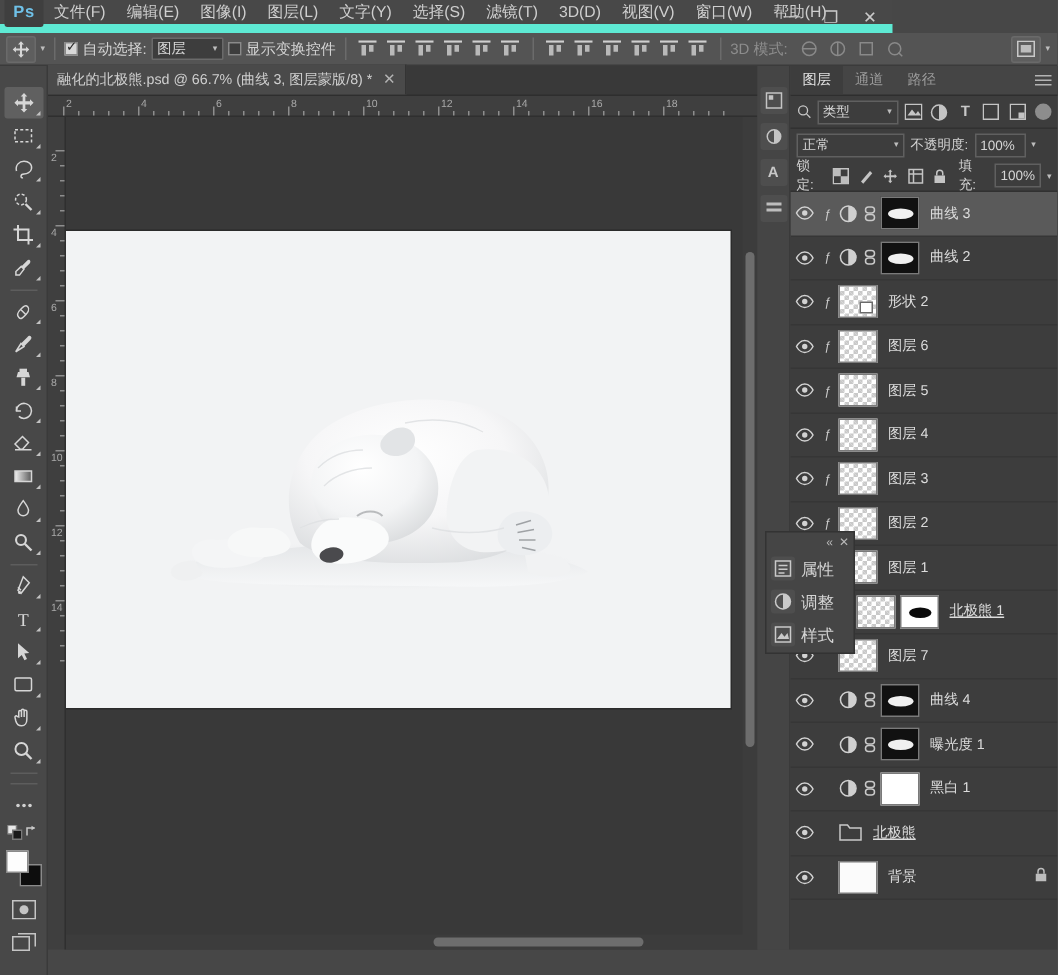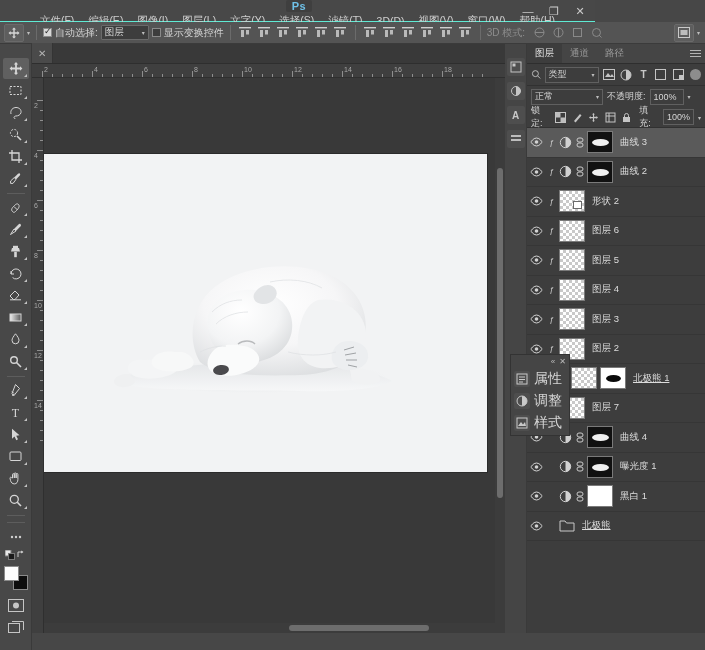--- a/index.html
+++ b/index.html
@@ -10,22 +10,21 @@
     font-size: 10px;
     color: #d2d2d2;
     overflow: hidden;
   }
   #app { position: relative; width: 705px; height: 650px; background: #474747; }
 
   
   .menubar {
     position: absolute; left: 0; top: 0; width: 595px; height: 22px;
     background: #484848; display: flex; align-items: center;
-    border-bottom: 1px solid #5eead4;
-    flex-direction: column;
+    border-bottom: 6px solid #5eead4;
   }
   .ps-logo {
     width: 26px; height: 20px; margin-left: 3px;
     display: flex; align-items: center; justify-content: center;
     color: #6fc1e8; font-weight: bold; font-size: 11px; letter-spacing: .5px;
     background: #3f3f3f; border-radius: 2px;
   }
   .menu-item {
     padding: 2px 7px; font-size: 10.5px; color: #cfcfcf; white-space: nowrap;
   }
@@ -208,21 +207,21 @@
   .lock-right { margin-left: auto; margin-right: 6px; }
 
   
   .floatpanel {
     position: absolute; left: 5px; top: 310px; width: 60px; height: 82px;
     background: #454545; border: 1px solid #333; z-index: 20;
   }
   .fp-head { height: 13px; display: flex; align-items: center; justify-content: flex-end; gap: 4px; padding-right: 3px; }
   .fp-row { height: 22px; display: flex; align-items: center; gap: 4px; padding-left: 3px; }
   .fp-ic { width: 16px; height: 16px; background: #4e4e4e; display:flex;align-items:center;justify-content:center;border-radius:2px;}
-  .fp-lbl { font-size: 14px; color: #d4d4d4; }
+  .fp-lbl { font-size: 11px; color: #d4d4d4; }
 
   
   .watermark {
     position: absolute; left: 541px; bottom: 12px; width: 164px; height: 48px; z-index: 40;
     pointer-events: none;
   }
   .wm-top {
     position: absolute; left: 22px; top: 0px;
     font-size: 22px; font-weight: bold; color: #2f8f3a;
     text-shadow: 0 0 1px #1e5a26; letter-spacing: -1px;
@@ -404,20 +403,21 @@
             <rect x="0.5" y="0.5" width="11" height="10" fill="none" stroke="#c9c9c9"></rect>
             <rect x="2.5" y="3" width="7" height="5" fill="#bdbdbd"></rect>
           </svg>
       </div>
       <span class="caret">▾</span>
     </div>
   </div>
 
   <div class="tabstrip">
     <div class="doctab">
+      <span>融化的北极熊.psd @ 66.7% (曲线 3, 图层蒙版/8) *</span>
       <span class="tabclose">✕</span>
     </div>
   </div>
 
   <div class="toolbar">
     <div id="tool-list" style="display:flex;flex-direction:column;align-items:center;">
         <div class="tool sel">
           <svg width="15" height="15" viewBox="0 0 15 15">
             <path d="M8 1l2.2 2.4H8.9v3.1h3.1V5.2L14.4 7.5 12 9.8V8.6H8.9v3.1h1.3L8 14l-2.2-2.3h1.3V8.6H4v1.2L1.6 7.5 4 5.2v1.3h3.1V3.4H5.8z" fill="#d6d6d6"></path>
           </svg>
@@ -999,20 +999,31 @@
             <div class="thumb checker"></div>
             <div class="lname">图层 2</div>
           </div>
           <div class="layerrow">
             <div class="eye">
               <svg width="13" height="10" viewBox="0 0 13 10">
                 <path d="M6.5 1C3 1 1 5 1 5s2 4 5.5 4S12 5 12 5 10 1 6.5 1z" fill="none" stroke="#d2d2d2"></path>
                 <circle cx="6.5" cy="5" r="1.8" fill="#d2d2d2"></circle>
               </svg>
             </div>
+            <div class="fxcol">ƒ</div>
+            <div class="thumb checker"></div>
+            <div class="lname">图层 1</div>
+          </div>
+          <div class="layerrow">
+            <div class="eye">
+              <svg width="13" height="10" viewBox="0 0 13 10">
+                <path d="M6.5 1C3 1 1 5 1 5s2 4 5.5 4S12 5 12 5 10 1 6.5 1z" fill="none" stroke="#d2d2d2"></path>
+                <circle cx="6.5" cy="5" r="1.8" fill="#d2d2d2"></circle>
+              </svg>
+            </div>
             <div class="fxcol"></div>
             <div class="maskchain">
               <svg width="8" height="11" viewBox="0 0 8 11">
                 <rect x="1" y="1" width="6" height="4" rx="2" fill="none" stroke="#c9c9c9"></rect>
                 <rect x="1" y="6" width="6" height="4" rx="2" fill="none" stroke="#c9c9c9"></rect>
               </svg>
             </div>
             <div class="thumb checker"></div>
             <div class="thumb maskw">
               <div class="mblob"></div>
@@ -1103,20 +1114,35 @@
                 <path d="M6.5 1C3 1 1 5 1 5s2 4 5.5 4S12 5 12 5 10 1 6.5 1z" fill="none" stroke="#d2d2d2"></path>
                 <circle cx="6.5" cy="5" r="1.8" fill="#d2d2d2"></circle>
               </svg>
             </div>
             <div class="fxcol"></div>
             <div class="thumb" style="width: 16px; height: 16px; border: none; background: transparent;"><svg width="16" height="14" viewBox="0 0 16 14">
                 <path d="M1 3h5l1.5 2H15v8H1z" fill="none" stroke="#c9c9c9"></path>
               </svg></div>
             <div class="lname underline">北极熊</div>
           </div>
+          <div class="layerrow">
+            <div class="eye">
+              <svg width="13" height="10" viewBox="0 0 13 10">
+                <path d="M6.5 1C3 1 1 5 1 5s2 4 5.5 4S12 5 12 5 10 1 6.5 1z" fill="none" stroke="#d2d2d2"></path>
+                <circle cx="6.5" cy="5" r="1.8" fill="#d2d2d2"></circle>
+              </svg>
+            </div>
+            <div class="fxcol"></div>
+            <div class="thumb" style="background: rgb(251, 251, 251);"></div>
+            <div class="lname">背景</div>
+            <div class="lock-right"><svg width="10" height="11" viewBox="0 0 10 11">
+                <rect x="1.5" y="4.5" width="7" height="5" fill="#bdbdbd"></rect>
+                <path d="M3 4.5V3a2 2 0 0 1 4 0v1.5" fill="none" stroke="#bdbdbd"></path>
+              </svg></div>
+          </div>
         </div>
     </div>
 
     <div class="floatpanel">
       <div class="fp-head">
         <span style="font-size:8px;color:#b9b9b9;">«</span>
         <span style="font-size:8px;color:#b9b9b9;">✕</span>
       </div>
       <div id="float-rows">
           <div class="fp-row">

